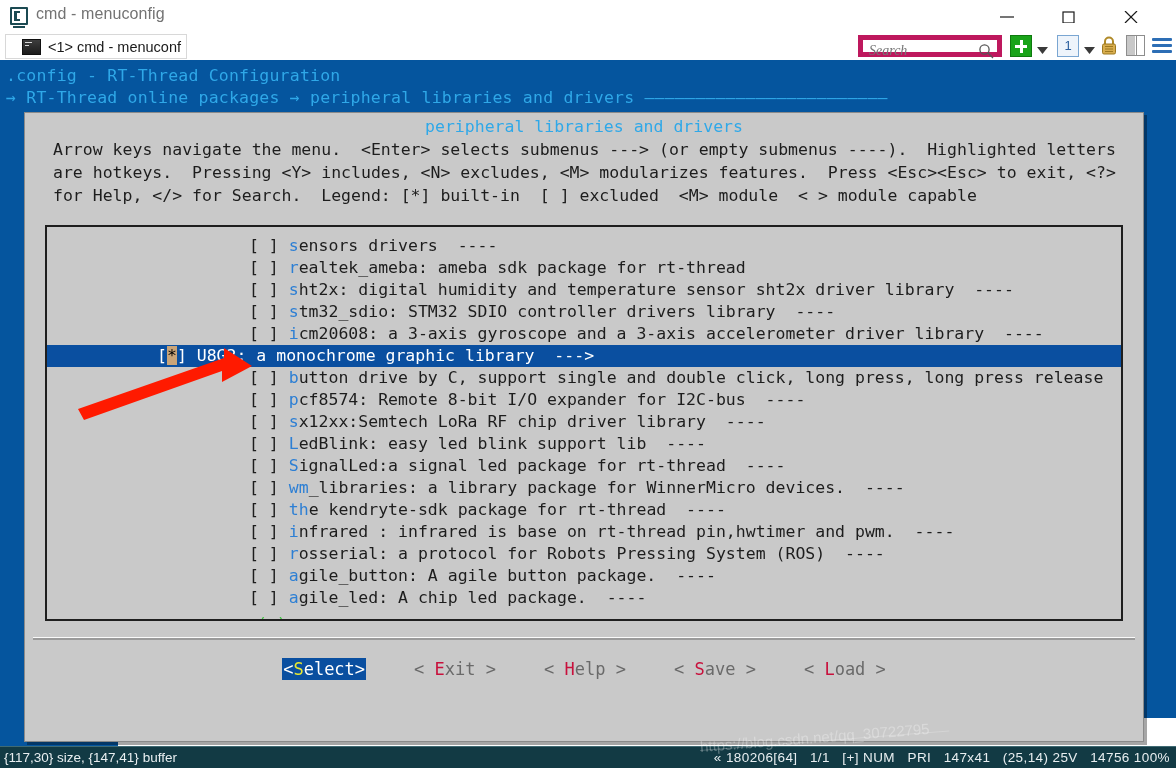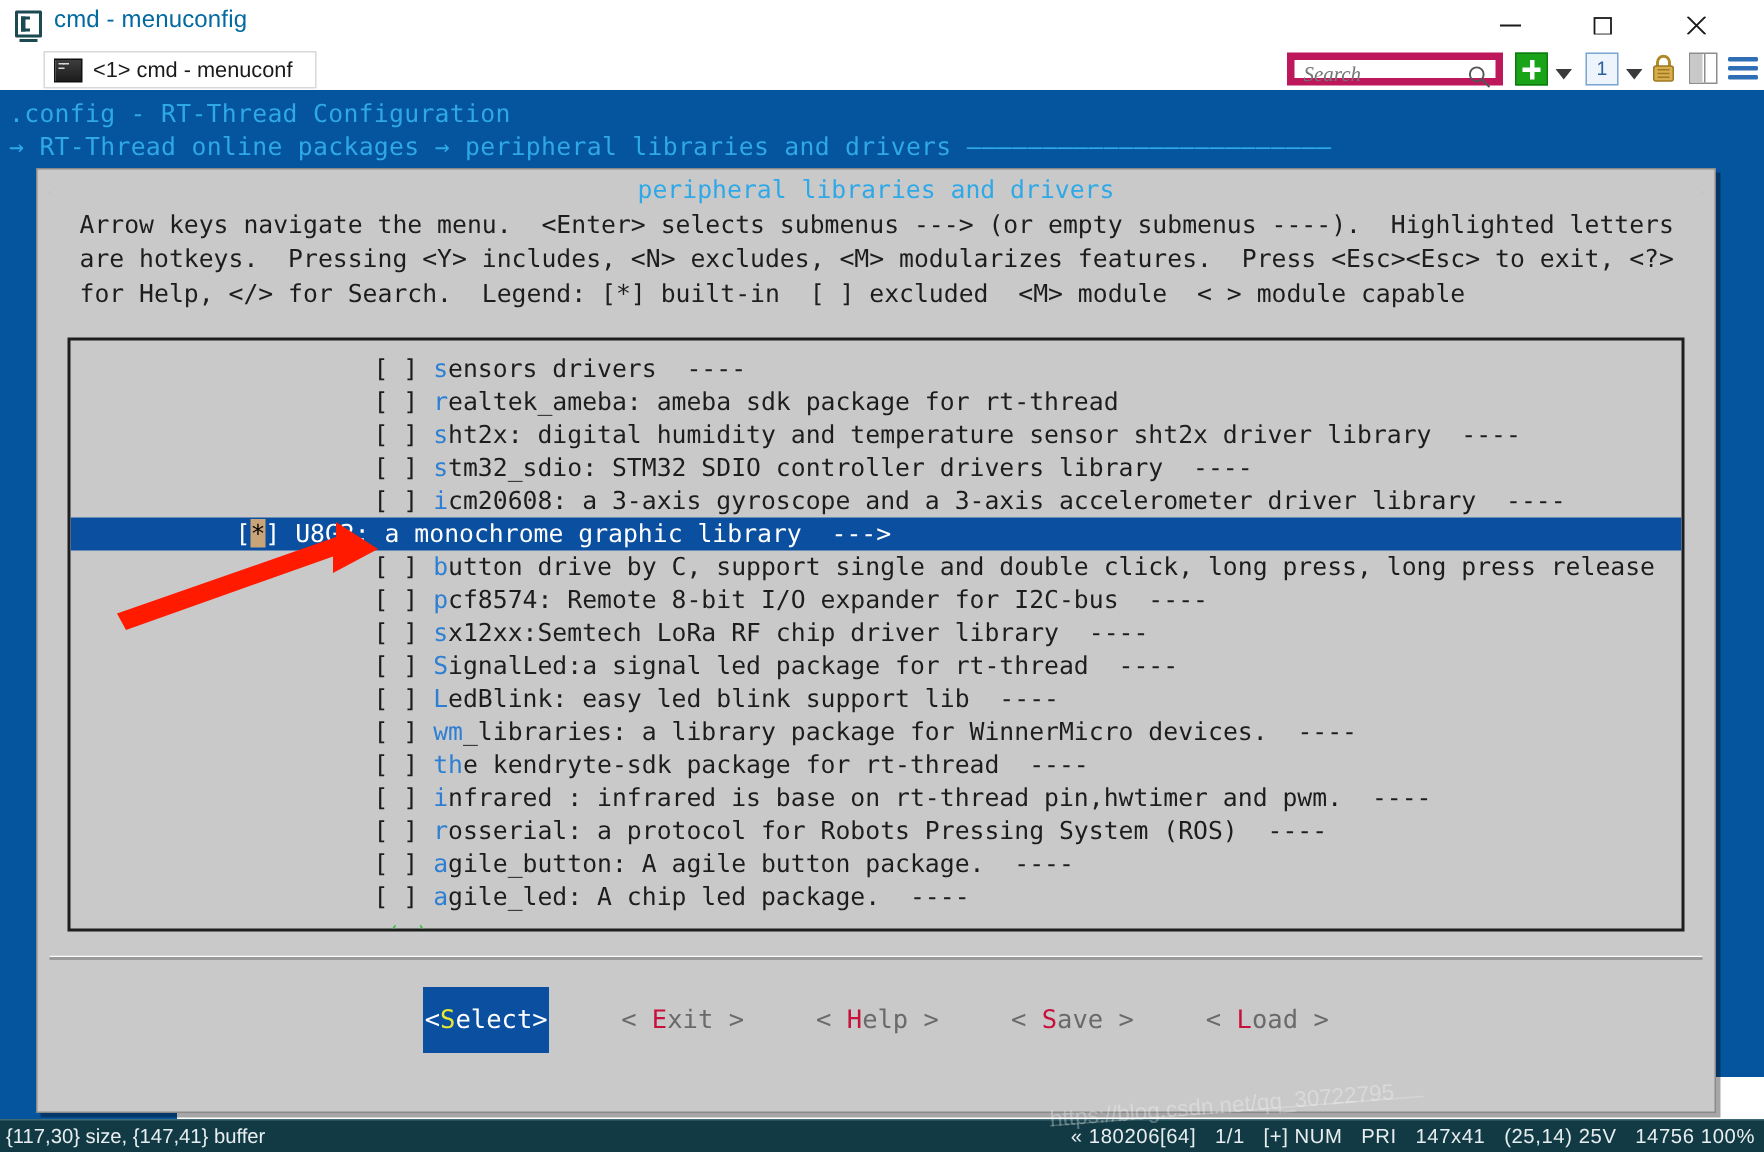--- a/index.html
+++ b/index.html
@@ -44,21 +44,21 @@
     content: "";
     position: absolute;
     left: 1px; bottom: -5px;
     width: 12px; height: 2px;
     background: #1b4a52;
   }
   #window-title {
     position: absolute;
     left: 36px; top: 5px;
     font-size: 16px;
-    color: #0369a1;
+    color: #737373;
     letter-spacing: .1px;
   }
   .winbtn {
     position: absolute;
     top: 0;
     width: 46px; height: 33px;
     cursor: default;
   }
   .winbtn svg { position: absolute; left: 15px; top: 11px; }
   #btn-min  { left: 984px; }
@@ -75,22 +75,21 @@
   #tab-0 {
     position: absolute;
     left: 5px; top: 1px;
     height: 25px;
     min-width: 182px;
     box-sizing: border-box;
     border: 1px solid #d8d8d8;
     background: #ffffff;
     display: flex;
     align-items: center;
-    padding-left: 6px;
-    margin-left: 24px;
+    padding-left: 16px;
   }
   #tab-0 .tabicon {
     width: 17px; height: 14px;
     background: linear-gradient(#3d3d3d,#1c1c1c);
     border: 1px solid #101010;
     position: relative;
     margin-right: 7px;
     flex: 0 0 auto;
   }
   #tab-0 .tabicon::before {
@@ -280,21 +279,21 @@
     font-size: 17px;
     white-space: pre;
     color: #6a6a6a;
   }
   #buttons .btn { display: inline-block; margin: 0 24px; }
   #buttons .btn .hot { color: #c8103c; }
   #buttons .btn.active {
     background: #0a4fa0;
     color: #ffffff;
     margin: 0 24px;
-    padding: 12px 1px;
+    padding: 1px 1px;
   }
   #buttons .btn.active .hot { color: #e8e830; }
 
   
   #annot-arrow {
     position: absolute;
     left: 0; top: 0;
     width: 1176px; height: 768px;
     pointer-events: none;
   }
@@ -425,22 +424,22 @@
       <div id="list">
           <div class="row"><span class="cb">[ ]</span><span> </span><span class="hot">s</span><span>ensors drivers  ----</span></div>
           <div class="row"><span class="cb">[ ]</span><span> </span><span class="hot">r</span><span>ealtek_ameba: ameba sdk package for rt-thread</span></div>
           <div class="row"><span class="cb">[ ]</span><span> </span><span class="hot">s</span><span>ht2x: digital humidity and temperature sensor sht2x driver library  ----</span></div>
           <div class="row"><span class="cb">[ ]</span><span> </span><span class="hot">s</span><span>tm32_sdio: STM32 SDIO controller drivers library  ----</span></div>
           <div class="row"><span class="cb">[ ]</span><span> </span><span class="hot">i</span><span>cm20608: a 3-axis gyroscope and a 3-axis accelerometer driver library  ----</span></div>
           <div class="row selected"><span class="cb"><span>[</span><span class="cb-star">*</span><span>]</span></span><span> </span><span class="hot">U</span><span>8G2: a monochrome graphic library  ---&gt;</span></div>
           <div class="row"><span class="cb">[ ]</span><span> </span><span class="hot">b</span><span>utton drive by C, support single and double click, long press, long press release  -</span></div>
           <div class="row"><span class="cb">[ ]</span><span> </span><span class="hot">p</span><span>cf8574: Remote 8-bit I/O expander for I2C-bus  ----</span></div>
           <div class="row"><span class="cb">[ ]</span><span> </span><span class="hot">s</span><span>x12xx:Semtech LoRa RF chip driver library  ----</span></div>
+          <div class="row"><span class="cb">[ ]</span><span> </span><span class="hot">L</span><span>edBlink: easy led blink support lib  ----</span></div>
           <div class="row"><span class="cb">[ ]</span><span> </span><span class="hot">S</span><span>ignalLed:a signal led package for rt-thread  ----</span></div>
-          <div class="row"><span class="cb">[ ]</span><span> </span><span class="hot">L</span><span>edBlink: easy led blink support lib  ----</span></div>
           <div class="row"><span class="cb">[ ]</span><span> </span><span class="hot">wm</span><span>_libraries: a library package for WinnerMicro devices.  ----</span></div>
           <div class="row"><span class="cb">[ ]</span><span> </span><span class="hot">th</span><span>e kendryte-sdk package for rt-thread  ----</span></div>
           <div class="row"><span class="cb">[ ]</span><span> </span><span class="hot">i</span><span>nfrared : infrared is base on rt-thread pin,hwtimer and pwm.  ----</span></div>
           <div class="row"><span class="cb">[ ]</span><span> </span><span class="hot">r</span><span>osserial: a protocol for Robots Pressing System (ROS)  ----</span></div>
           <div class="row"><span class="cb">[ ]</span><span> </span><span class="hot">a</span><span>gile_button: A agile button package.  ----</span></div>
           <div class="row"><span class="cb">[ ]</span><span> </span><span class="hot">a</span><span>gile_led: A chip led package.  ----</span></div>
         </div>
 
       <div id="scroll-hint">↓(+)</div>
     </div>

